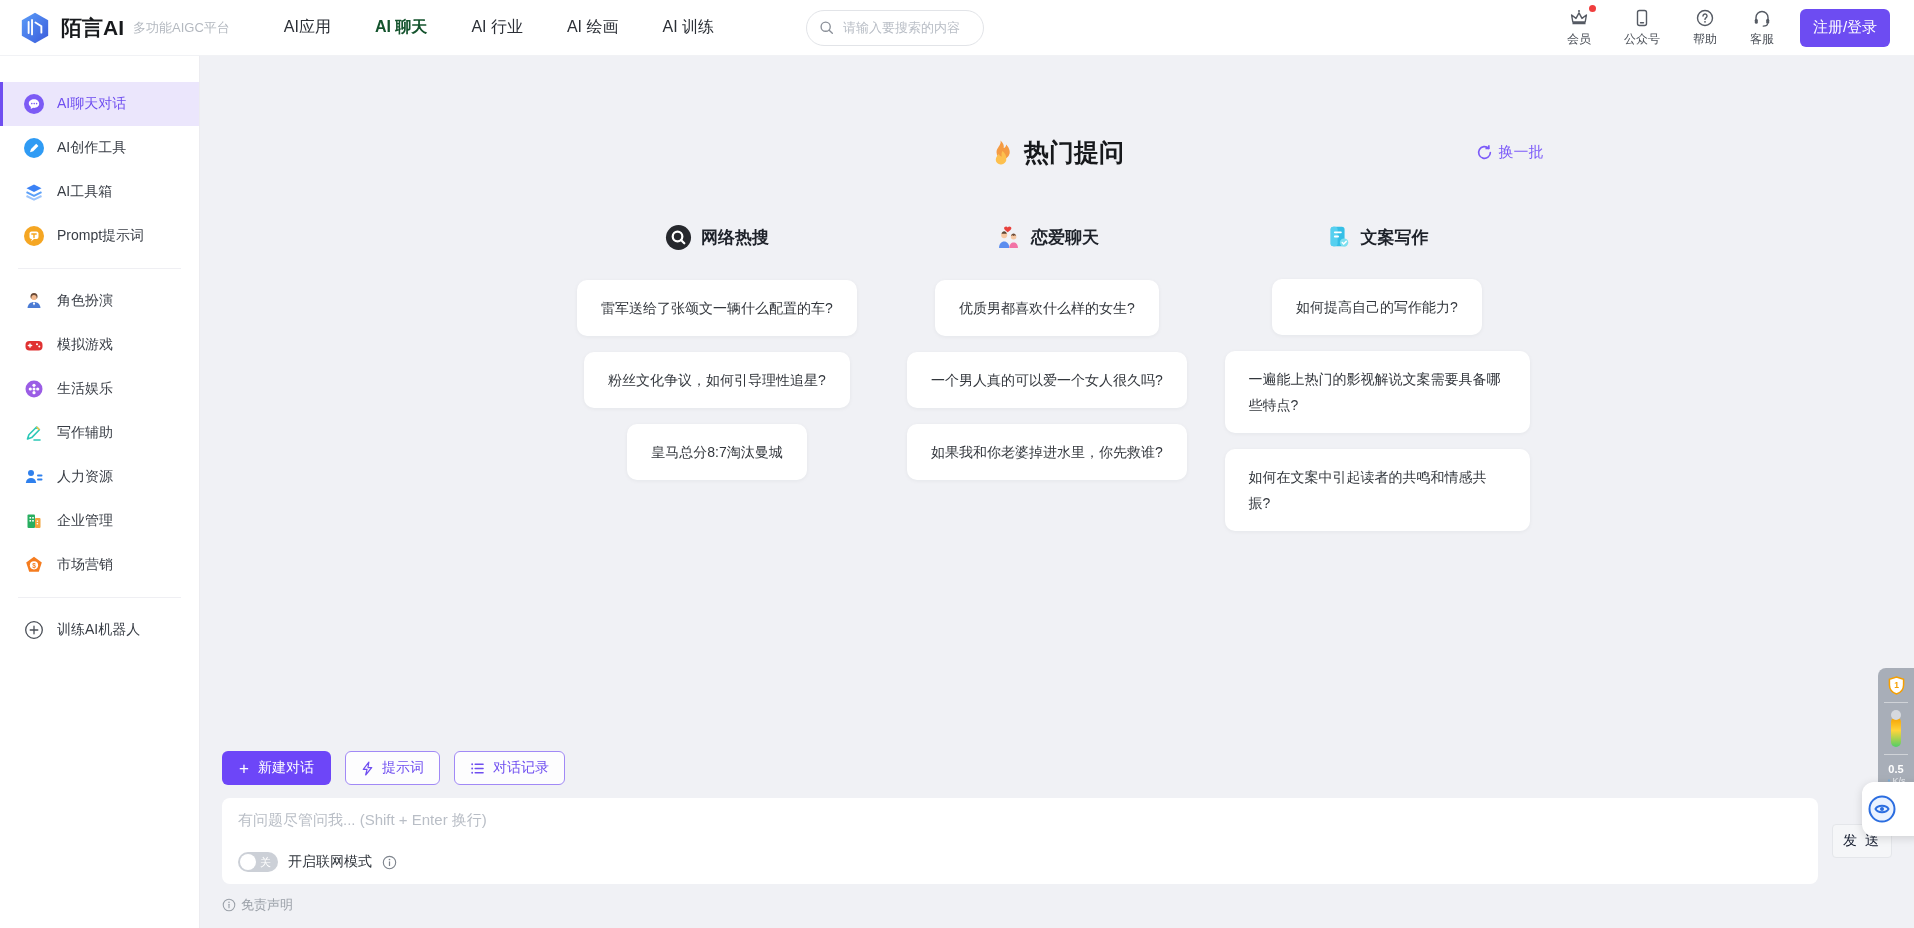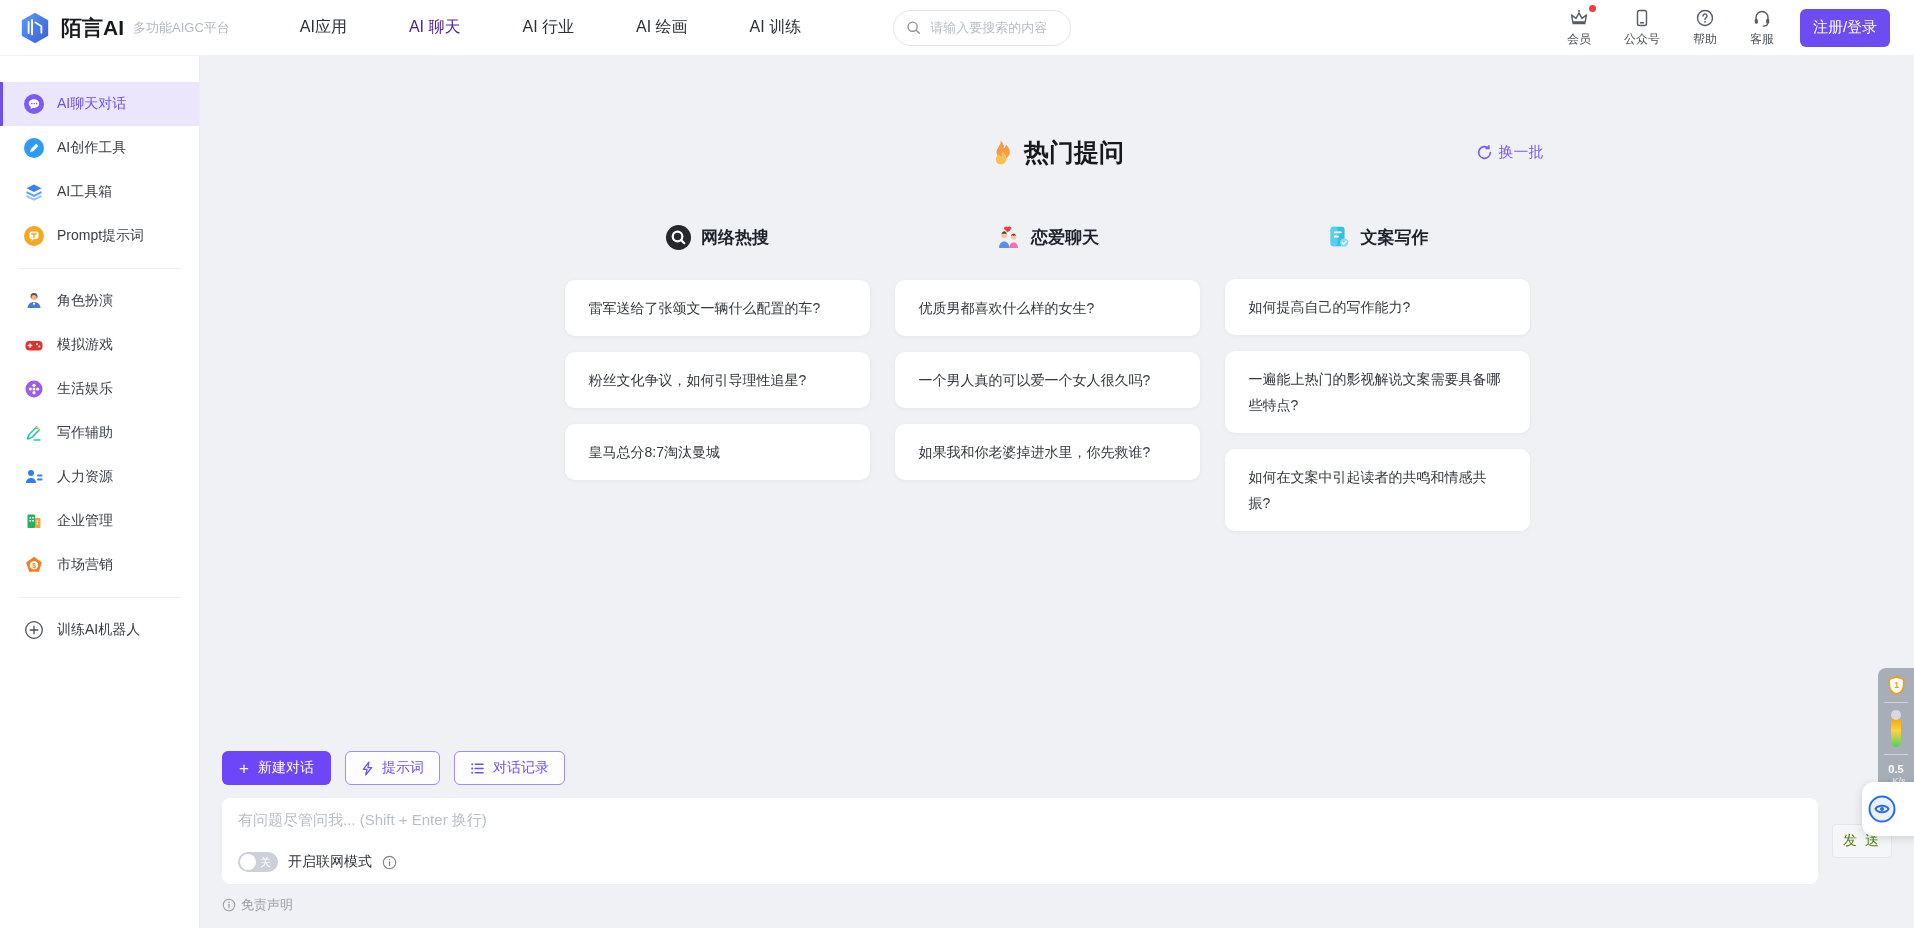--- a/index.html
+++ b/index.html
@@ -8,23 +8,23 @@
     width:1914px; height:928px; overflow:hidden;
     font-family:"Liberation Sans","DejaVu Sans",sans-serif;
     background:#f0f1f5; color:#2b2f36;
   }
   
   .header{height:56px;background:#fff;display:flex;align-items:center;
     padding:0 24px 0 18px;position:relative;z-index:5;border-bottom:1px solid #f1f2f5;}
   .logo{display:flex;align-items:center;cursor:pointer;}
   .logo-title{font-size:21px;font-weight:700;color:#17191c;margin-left:9px;}
   .logo-sub{font-size:13px;color:#b4b9c0;margin-left:9px;}
-  .nav{display:flex;gap:62px;margin-left:70px;font-size:16px;color:#2b2f36;}
+  .nav{display:flex;gap:44px;margin-left:54px;font-size:16px;color:#2b2f36;}
   .nav-item{cursor:pointer;white-space:nowrap;}
-  .nav-item.active{color:#4c1d95;font-weight:400;}
+  .nav-item.active{color:#14532d;font-weight:700;}
   .search{margin-left:92px;width:178px;height:36px;border:1px solid #e2e4e8;border-radius:18px;
     display:flex;align-items:center;padding:0 12px;gap:7px;background:#fff;}
   .search input{border:none;outline:none;width:100%;font-size:13px;color:#333;background:transparent;font-family:inherit;}
   .search input::placeholder{color:#b9bec6;}
   .quick-links{display:flex;gap:33px;margin-left:auto;margin-right:26px;}
   .ql{display:flex;flex-direction:column;align-items:center;gap:3px;font-size:12px;color:#4a4f57;position:relative;cursor:pointer;}
   .red-dot{position:absolute;top:-3px;right:-5px;width:7px;height:7px;border-radius:50%;background:#f03e3e;}
   .login-btn{width:90px;height:38px;background:#6d4cf2;color:#fff;border:none;border-radius:6px;
     font-size:15px;cursor:pointer;font-family:inherit;}
   
@@ -37,21 +37,21 @@
   .side-item.active::before{content:"";position:absolute;left:0;top:0;bottom:0;width:3px;background:#6f4ef0;}
   .side-divider{height:1px;background:#efeff3;margin:10px 18px;}
   .main{flex:1;position:relative;}
   
   .hot{width:985px;margin:8px auto;padding-top:70px;}
   .hot-head{position:relative;height:36px;display:flex;align-items:center;justify-content:center;}
   .hot-title{display:flex;align-items:center;gap:11px;font-size:25px;font-weight:700;color:#17191c;}
   .refresh{position:absolute;right:0;top:8px;display:flex;align-items:center;gap:6px;color:#7b5af9;
     font-size:15px;cursor:pointer;background:none;border:none;font-family:inherit;}
   .cols{display:flex;gap:25px;margin-top:54px;}
-  .col{width:305px;display:flex;flex-direction:column;gap:16px;}
+  .col{width:305px;display:flex;flex-direction:column;gap:16px;align-items:center;}
   .col-head{display:flex;align-items:center;justify-content:center;gap:9px;font-size:17px;
     font-weight:600;color:#1d2129;margin-bottom:13px;}
   .qcard{background:#fff;border-radius:10px;padding:15px 24px;font-size:14px;color:#33373d;
     line-height:26px;box-shadow:0 1px 4px rgba(28,31,38,.05);cursor:pointer;}
   
   .composer{position:absolute;left:22px;right:22px;bottom:14px;}
   .composer-btns{display:flex;gap:14px;margin-bottom:13px;}
   .btn-primary{height:34px;padding:0 17px;background:#6d46f8;color:#fff;border:none;border-radius:6px;
     font-size:14px;display:flex;align-items:center;gap:9px;cursor:pointer;font-family:inherit;}
   .btn-plus{font-size:17px;font-weight:400;line-height:1;}
@@ -61,21 +61,21 @@
   .input-box{flex:1;height:86px;background:#fff;border-radius:8px;display:flex;flex-direction:column;}
   .input-box textarea{flex:1;border:none;outline:none;resize:none;background:transparent;
     padding:13px 16px 0;font-size:15px;color:#333;font-family:inherit;}
   .input-box textarea::placeholder{color:#b9bec6;}
   .toggle-row{display:flex;align-items:center;gap:10px;padding:0 16px 12px;}
   .toggle{width:40px;height:20px;background:#ccd0d7;border-radius:10px;position:relative;cursor:pointer;flex-shrink:0;}
   .knob{position:absolute;left:2px;top:2px;width:16px;height:16px;background:#fff;border-radius:50%;}
   .toggle-text{position:absolute;right:7px;top:3px;font-size:11px;color:#fff;line-height:14px;}
   .net-label{font-size:14px;color:#2f343b;}
   .send-btn{width:60px;height:34px;background:#f5f6f8;border:1px solid #e4e6ea;border-radius:4px;
-    color:#4d7c0f;font-size:14px;cursor:pointer;letter-spacing:2px;font-family:inherit;flex-shrink:0;}
+    color:#0f172a;font-size:14px;cursor:pointer;letter-spacing:2px;font-family:inherit;flex-shrink:0;}
   .disclaimer{display:flex;align-items:center;gap:5px;margin-top:12px;color:#9aa0a8;font-size:13px;cursor:pointer;width:fit-content;}
   
   .net-monitor{position:fixed;right:0;top:668px;width:36px;background:rgba(148,155,166,.78);
     border-radius:8px 0 0 8px;display:flex;flex-direction:column;align-items:center;
     padding:8px 0 10px;z-index:20;}
   .nm-div{width:24px;height:1px;background:rgba(255,255,255,.45);margin:7px 0;}
   .nm-knob{width:10px;height:10px;border-radius:50%;background:#d6d9de;margin-bottom:-3px;position:relative;z-index:1;}
   .nm-bar{width:10px;height:30px;border-radius:5px;background:linear-gradient(180deg,#f59f00 0%,#ffd43b 45%,#51cf66 100%);}
   .nm-val{color:#fff;font-size:11px;font-weight:700;line-height:14px;}
   .nm-unit{font-size:9px;color:#eef0f4;line-height:11px;display:flex;gap:1px;align-items:center;}

